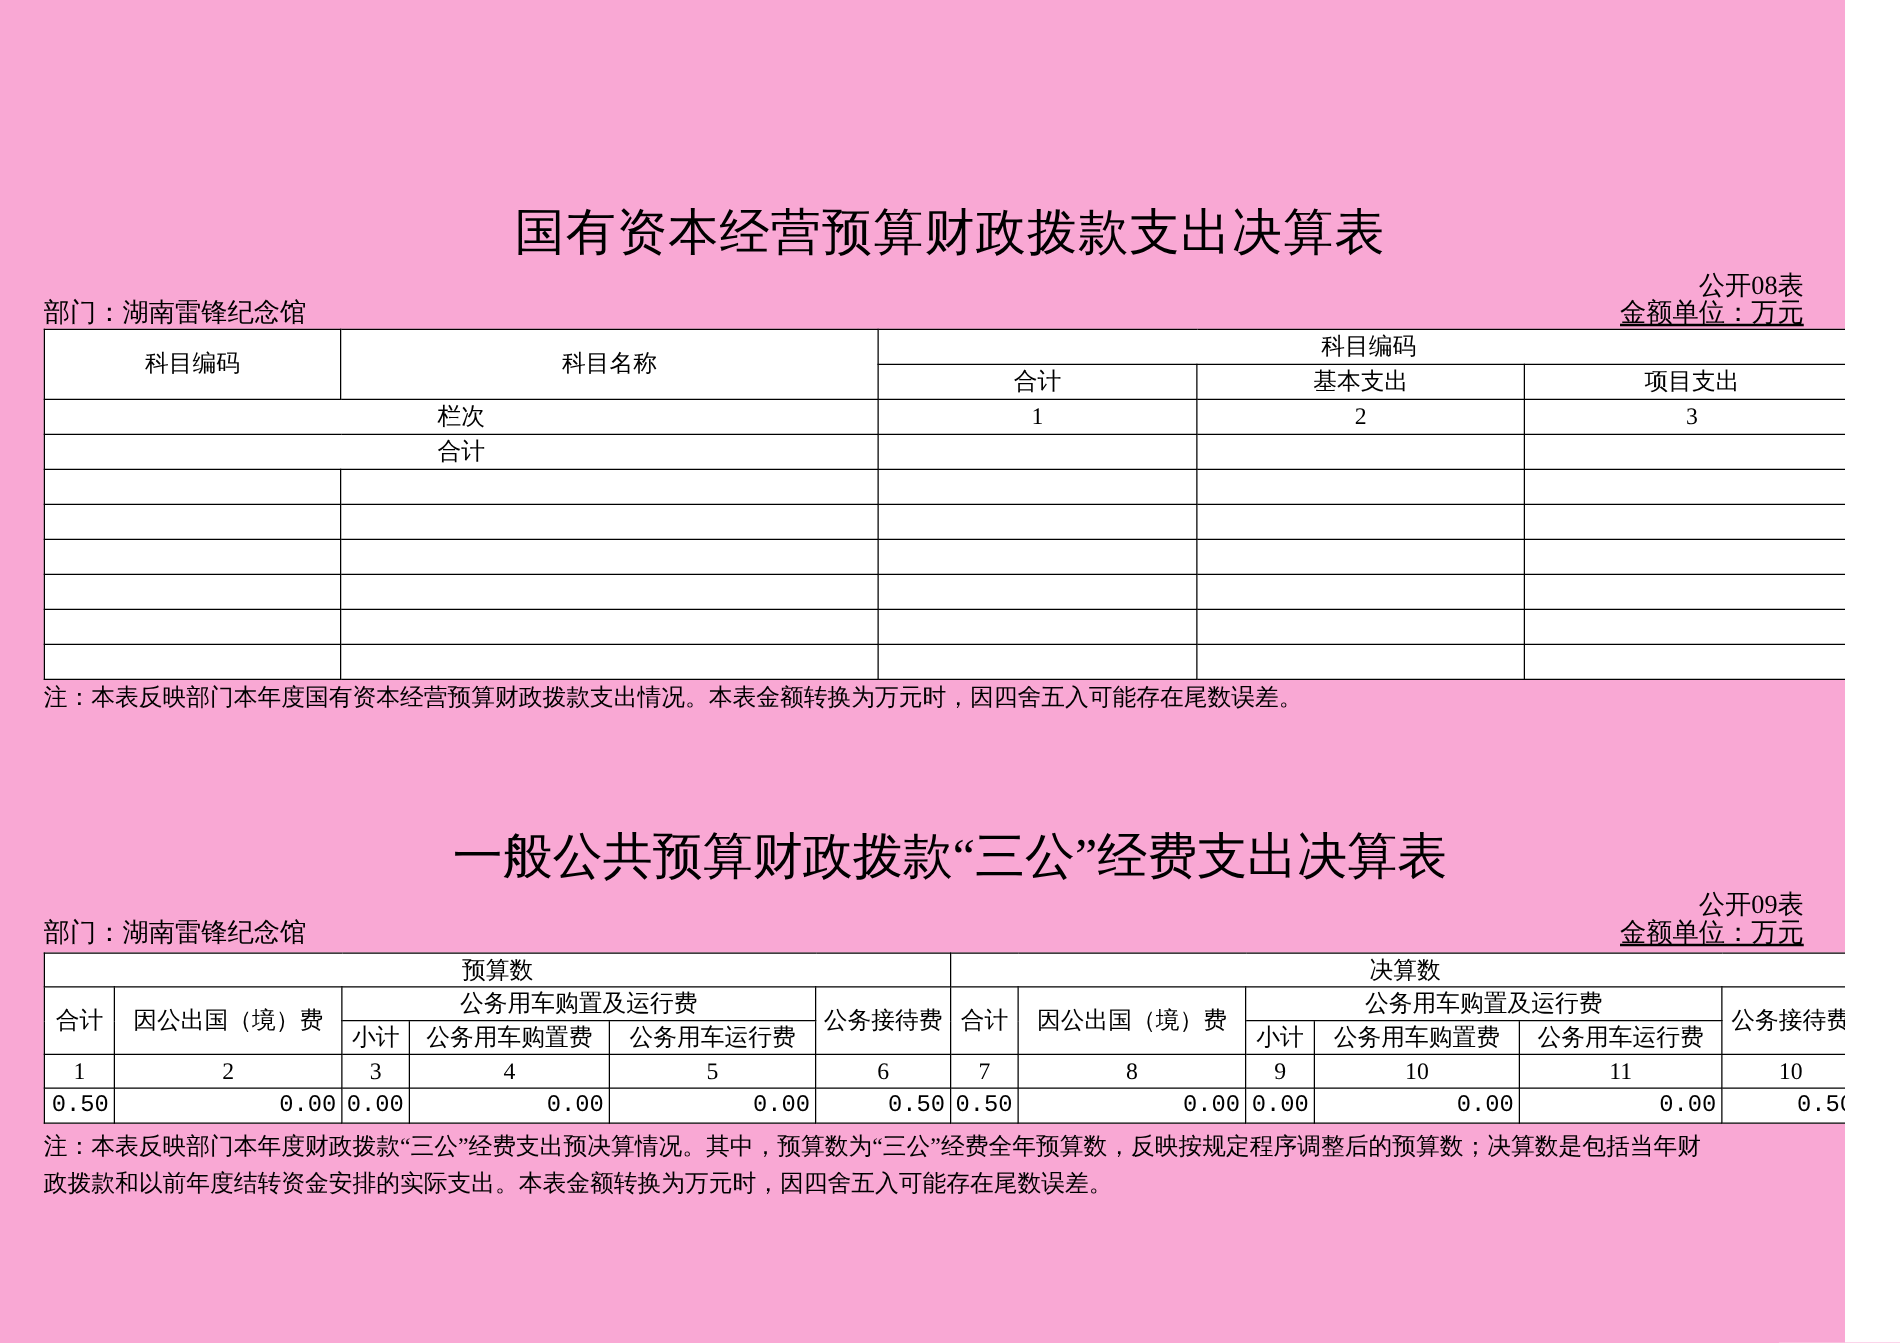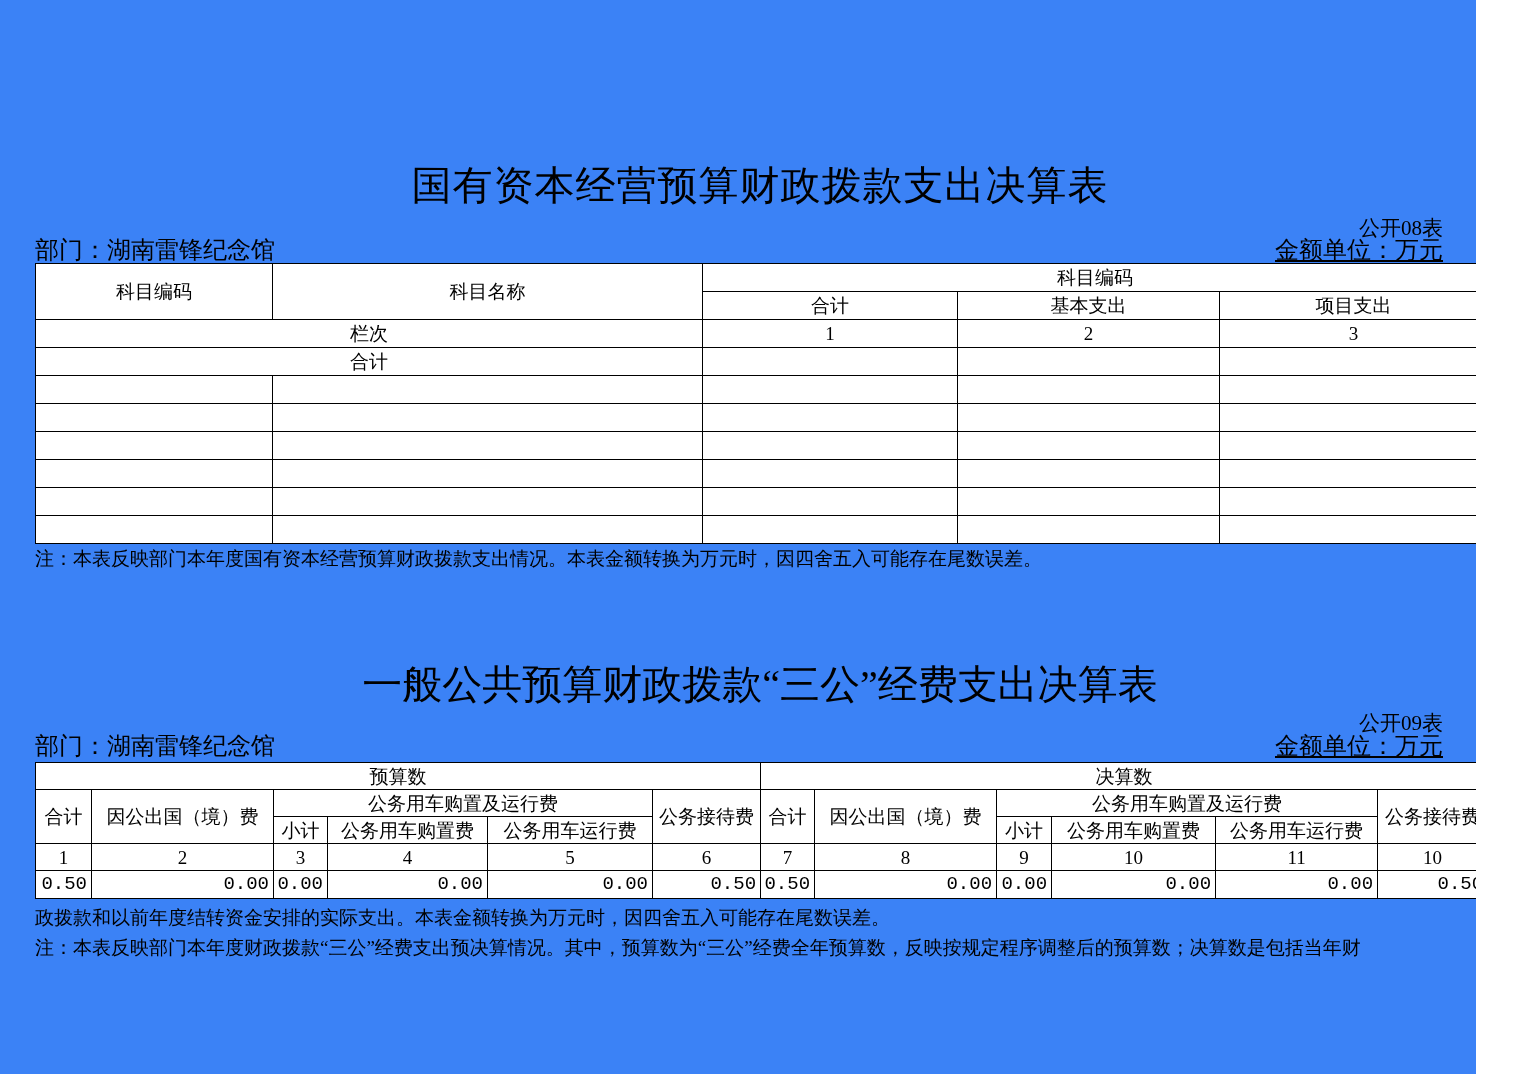--- a/index.html
+++ b/index.html
@@ -2,34 +2,34 @@
 <html><head>
 <meta charset="utf-8">
 <style>
   html, body { margin: 0; padding: 0; }
   body {
     width: 1520px; height: 1074px;
     background: #ffffff;
     font-family: "Liberation Serif", "DejaVu Serif", serif;
     color: #000;
   }
-  .page { position: relative; width: 1476px; height: 1074px; background: #3b82f6; overflow: hidden; }
+  .page { position: relative; width: 1476px; height: 1074px; background: #f9a8d4; overflow: hidden; }
 
   .doc-title {
     position: absolute; left: 0; width: 1520px;
     text-align: center; font-size: 40px; line-height: 40px;
     white-space: nowrap;
   }
   .title-08 { top: 166px; letter-spacing: 1px; }
   .title-09 { top: 665px; }
 
   .sheet-no {
     position: absolute; right: 33px; font-size: 21px; line-height: 19px; text-align: right;
   }
-  .meta-line { position: absolute; left: 35px; right: 33px; font-size: 24px; line-height: 19px; }
+  .meta-line { position: absolute; left: 35px; right: 33px; font-size: 21px; line-height: 19px; }
   .meta-line .dept { float: left; }
   .meta-line .unit { float: right; text-decoration: underline; }
 
   table.grid {
     position: absolute; left: 35px;
     border-collapse: collapse; table-layout: fixed;
     width: 1452px; background: #fff;
   }
   table.grid td {
     border: 1px solid #000;
@@ -210,17 +210,17 @@
         <td class="num">0.00</td>
         <td class="num">0.00</td>
         <td class="num">0.00</td>
         <td class="num">0.00</td>
         <td class="num">0.50</td>
       </tr>
     </tbody>
   </table>
 
   <div class="note note-09">
+    <div>注：本表反映部门本年度财政拨款“三公”经费支出预决算情况。其中，预算数为“三公”经费全年预算数，反映按规定程序调整后的预算数；决算数是包括当年财</div>
     <div>政拨款和以前年度结转资金安排的实际支出。本表金额转换为万元时，因四舍五入可能存在尾数误差。</div>
-    <div>注：本表反映部门本年度财政拨款“三公”经费支出预决算情况。其中，预算数为“三公”经费全年预算数，反映按规定程序调整后的预算数；决算数是包括当年财</div>
   </div>
 
 </div>
 
 </body></html>

